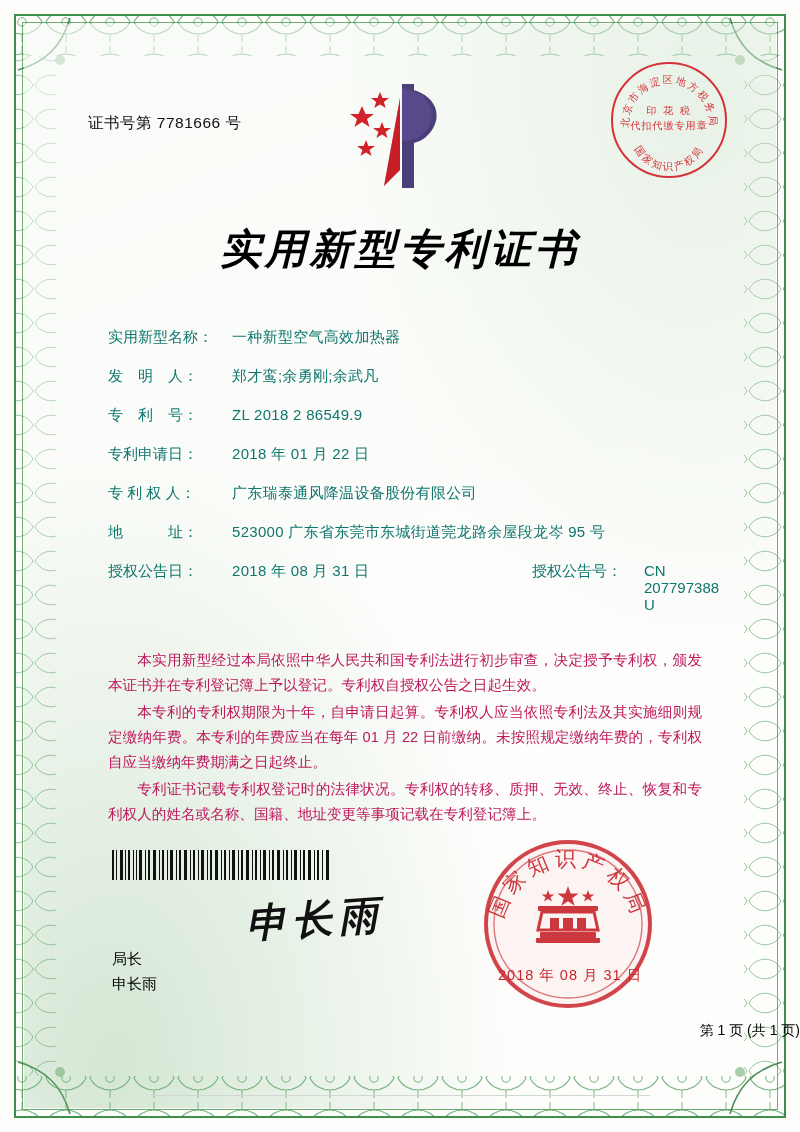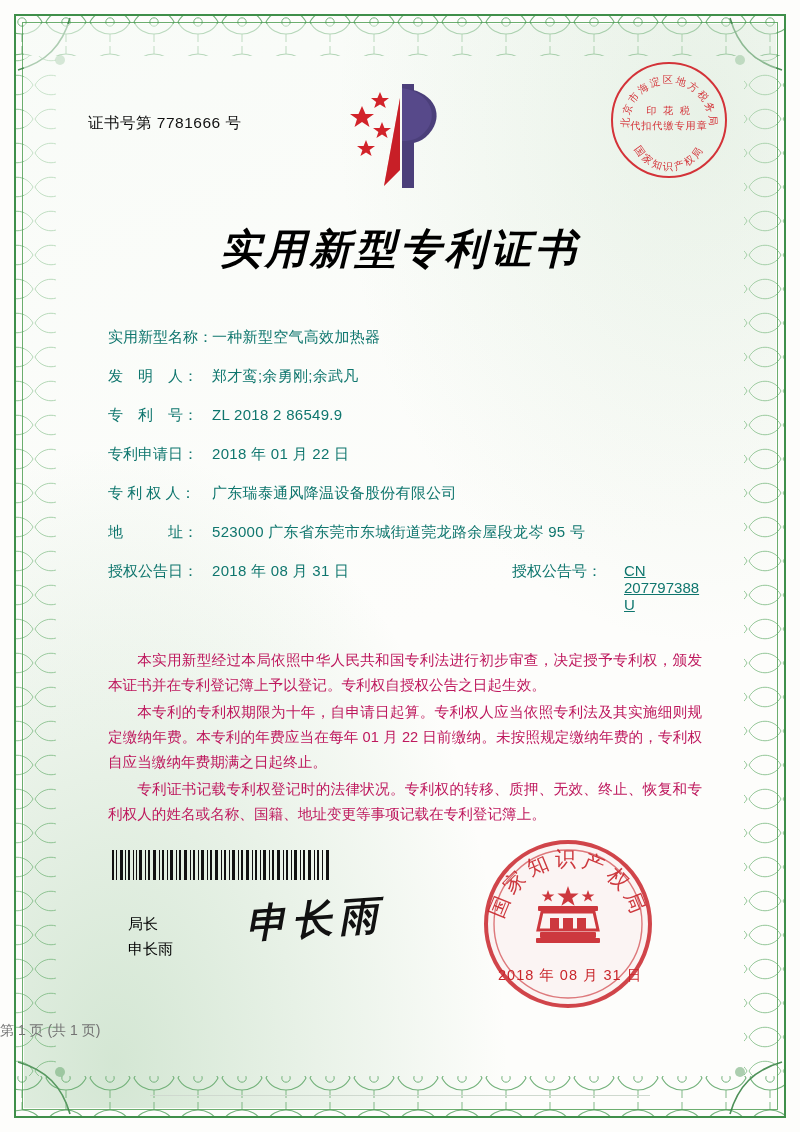--- a/index.html
+++ b/index.html
@@ -108,34 +108,34 @@
   }
   .field-label {
     width: 104px;
     flex: 0 0 104px;
     letter-spacing: 0;
     white-space: nowrap;
   }
   .field-value {
     flex: 1;
     letter-spacing: .3px;
+    margin-left: 20px;
   }
   .field-row.dual .field-value {
     flex: 0 0 auto;
     width: 300px;
   }
   .field-sub-label {
     flex: 0 0 auto;
     width: 112px;
     display: flex;
     justify-content: space-between;
   }
   .field-sub-value {
     flex: 1;
-    text-decoration: underline;
   }
 
   .paragraphs {
     position: absolute;
     left: 108px;
     right: 98px;
     top: 648px;
     font-size: 14.6px;
     line-height: 25px;
     color: #be185d;
@@ -150,25 +150,24 @@
     position: absolute;
     left: 112px;
     top: 850px;
     width: 218px;
     height: 30px;
   }
 
   .signature-block {
     position: absolute;
     left: 112px;
-    top: 911px;
+    top: 946px;
     font-size: 15px;
     line-height: 25px;
     color: #000;
-    margin-left: 16px;
   }
   .handwriting {
     position: absolute;
     left: 246px;
     top: 892px;
     font-family: "DejaVu Serif", serif;
     font-style: italic;
     font-weight: bold;
     font-size: 40px;
     color: #111;
@@ -189,23 +188,23 @@
     top: 966px;
     font-size: 14.5px;
     color: #c9262b;
     letter-spacing: 1px;
   }
 
   .page-footer {
     position: absolute;
     left: 0; right: 0;
     top: 1022px;
-    text-align: left;
+    text-align: right;
     font-size: 14px;
-    color: #737373;
+    color: #000000;
   }
   .bottom-line {
     position: absolute;
     left: 150px;
     right: 150px;
     bottom: 36px;
     border-top: 1px solid #cfd9cf;
   }
 </style>
 </head>

